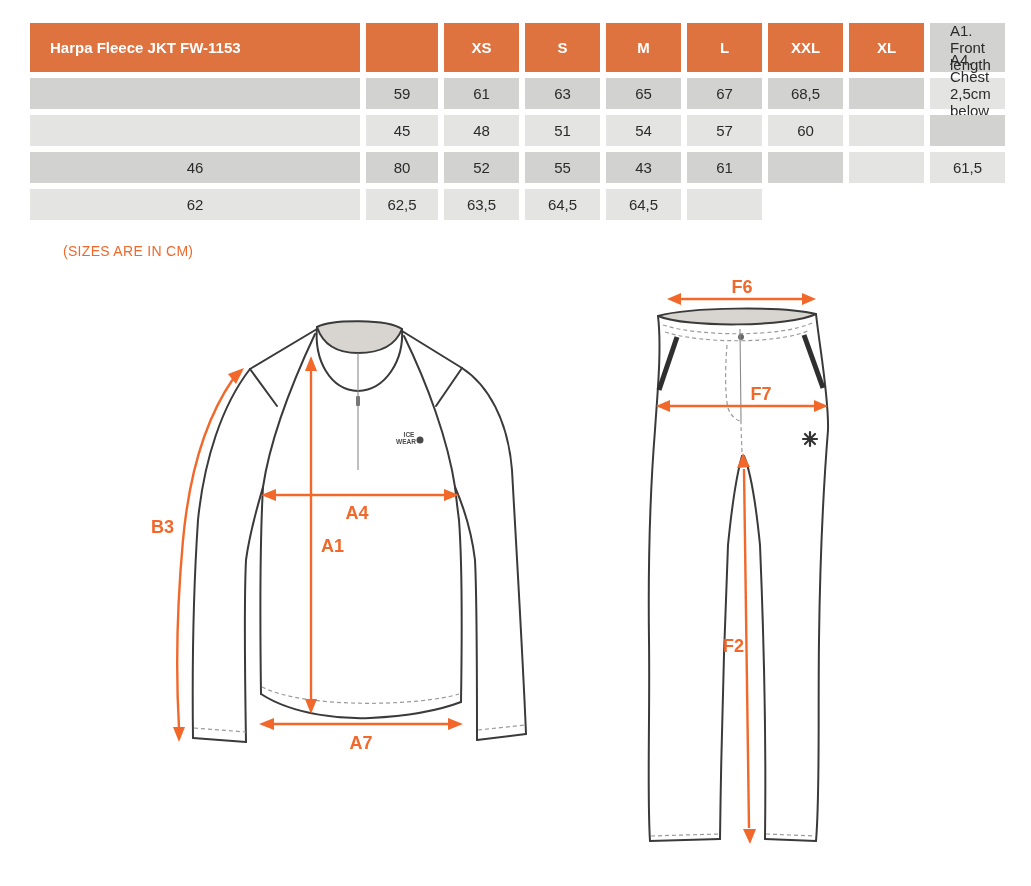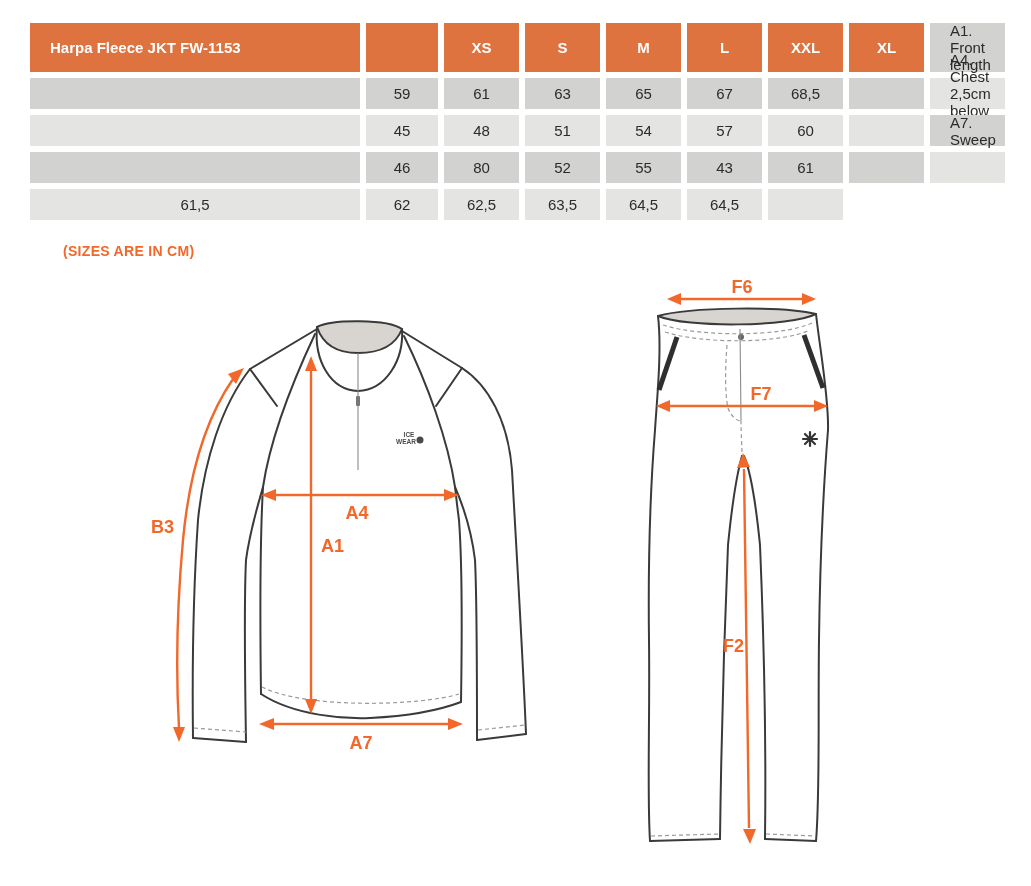--- a/index.html
+++ b/index.html
@@ -22,21 +22,21 @@
     background:#fff;
   }
   .cell{display:flex;align-items:center;justify-content:center;font-size:15px;}
   .cell.label{justify-content:flex-start;padding-left:20px;}
   .cell.head{background:var(--orange);color:#fff;font-weight:bold;}
   .cell.r-dark{background:var(--row-dark);}
   .cell.r-light{background:var(--row-light);}
   
   .sizes-note{
     position:absolute;left:63px;top:243px;
-    color:var(--arrow);font-size:14px;font-weight:bold;letter-spacing:.3px;text-align:right;
+    color:var(--arrow);font-size:14px;font-weight:normal;letter-spacing:.3px;text-align:right;
   }
   
   svg{position:absolute;overflow:visible;}
   .jacket-svg{left:140px;top:290px;width:420px;height:480px;}
   .pants-svg{left:628px;top:278px;width:235px;height:595px;}
   .gline{stroke:var(--line);stroke-width:2;fill:none;stroke-linecap:round;stroke-linejoin:round;}
   .gfill{fill:var(--panel);stroke:var(--line);stroke-width:2;stroke-linejoin:round;}
   .stitch{stroke:#9a9a9a;stroke-width:1.2;fill:none;stroke-dasharray:4 3;}
   .thin{stroke:#8a8a8a;stroke-width:1.1;fill:none;}
   .pocket{stroke:#2f2f2f;stroke-width:5;fill:none;}
@@ -73,21 +73,20 @@
   <div class="cell r-light label">A4. Chest 2,5cm below armpit</div>
   <div class="cell r-light"></div>
   <div class="cell r-light">45</div>
   <div class="cell r-light">48</div>
   <div class="cell r-light">51</div>
   <div class="cell r-light">54</div>
   <div class="cell r-light">57</div>
   <div class="cell r-light">60</div>
   <div class="cell r-light"></div>
 
-  <div class="cell r-dark label">A7. Sweep</div>
   <div class="cell r-dark"></div>
   <div class="cell r-dark">46</div>
   <div class="cell r-dark">80</div>
   <div class="cell r-dark">52</div>
   <div class="cell r-dark">55</div>
   <div class="cell r-dark">43</div>
   <div class="cell r-dark">61</div>
   <div class="cell r-dark"></div>
 
   <div class="cell r-light"></div>

